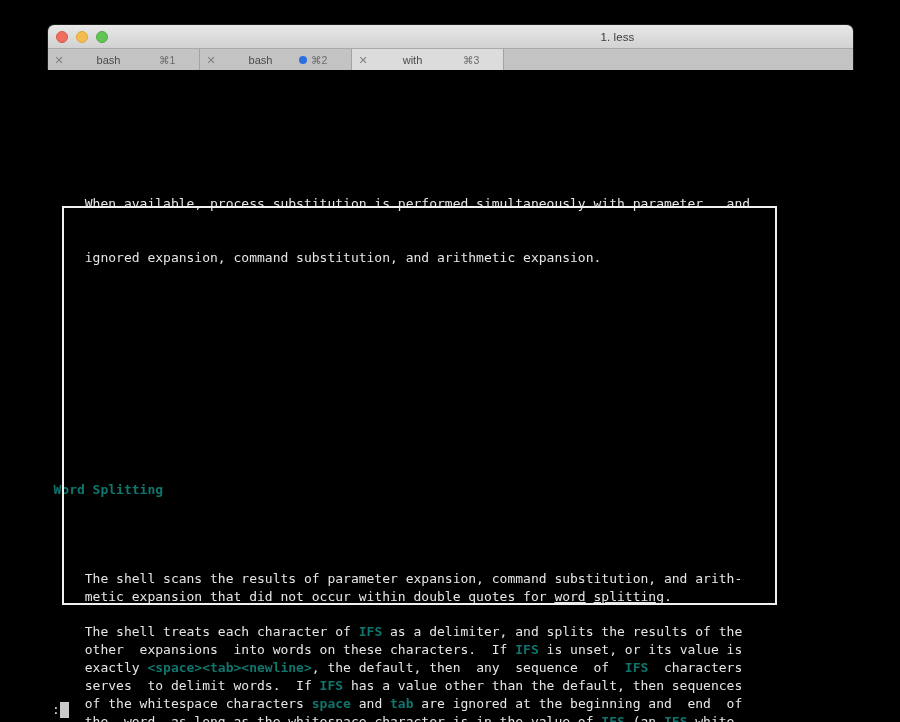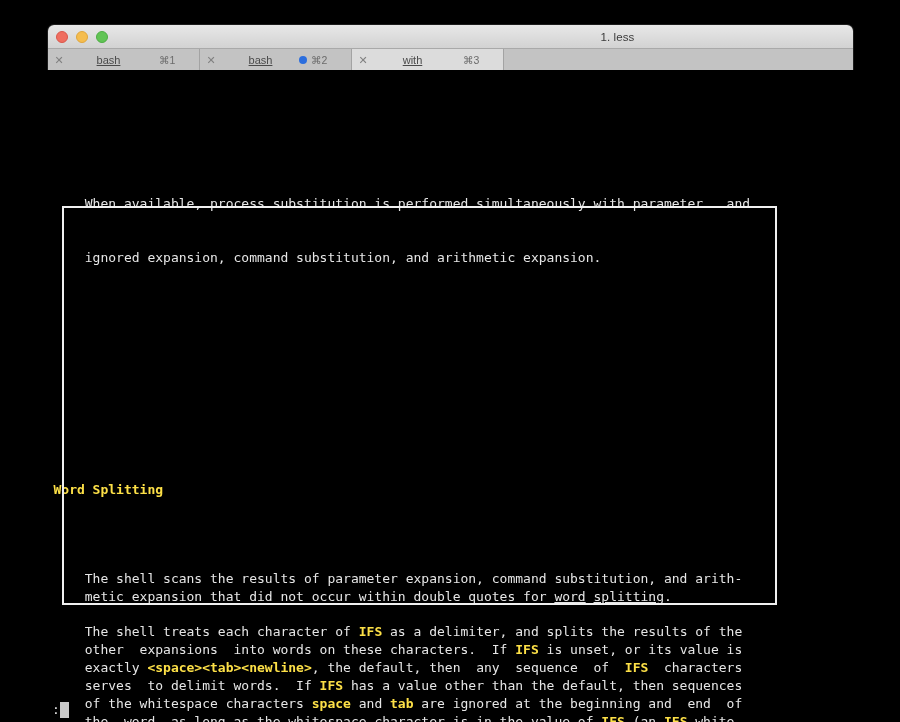--- a/index.html
+++ b/index.html
@@ -97,21 +97,20 @@
     color: #808080;
     line-height: 1;
     font-family: "Liberation Sans", sans-serif;
   }
   .tab-label {
     flex: 1;
     text-align: center;
     font-size: 11px;
     color: #4a4a4a;
     font-family: "Liberation Sans", sans-serif;
-    text-decoration: underline;
   }
   .tab-dot {
     width: 8px;
     height: 8px;
     border-radius: 50%;
     background: #2c6ede;
     margin-right: 4px;
   }
   .tab-dot.hidden { visibility: hidden; }
   .tab-key {
@@ -144,21 +143,21 @@
     overflow: hidden;
     padding: 2px;
     box-sizing: border-box;
   }
   #term-inner {
     position: relative;
     padding-top: 16px;
     padding-left: 28px;
   }
   .line { height: 17.85px; }
-  b { font-weight: bold; color: #fde047; }
+  b { font-weight: bold; color: #0f766e; }
   u { text-decoration: underline; }
 
   
   #wsbox {
     position: absolute;
     left: 62px;
     top: 136px;
     width: 715px;
     height: 399px;
     border: 2px solid #f0f0f0;

